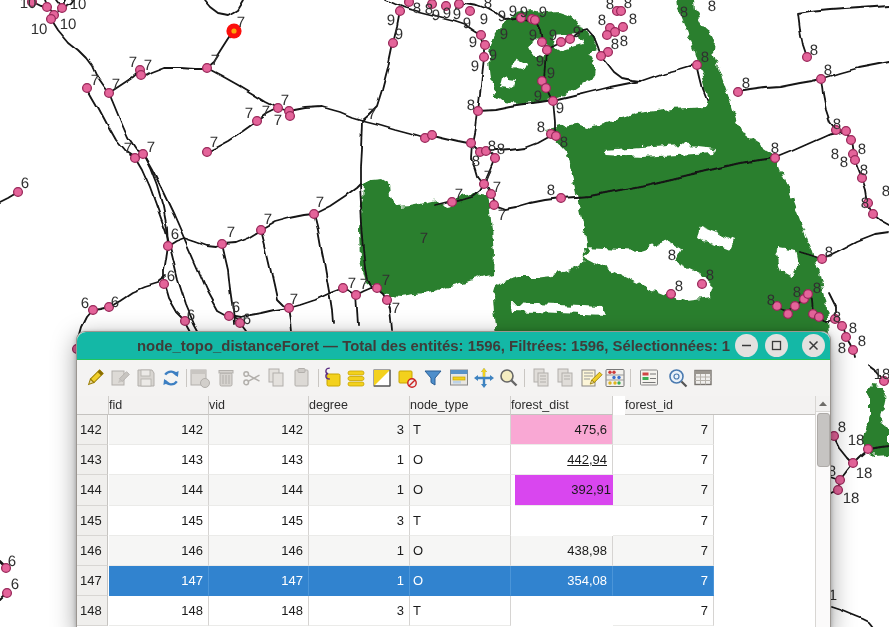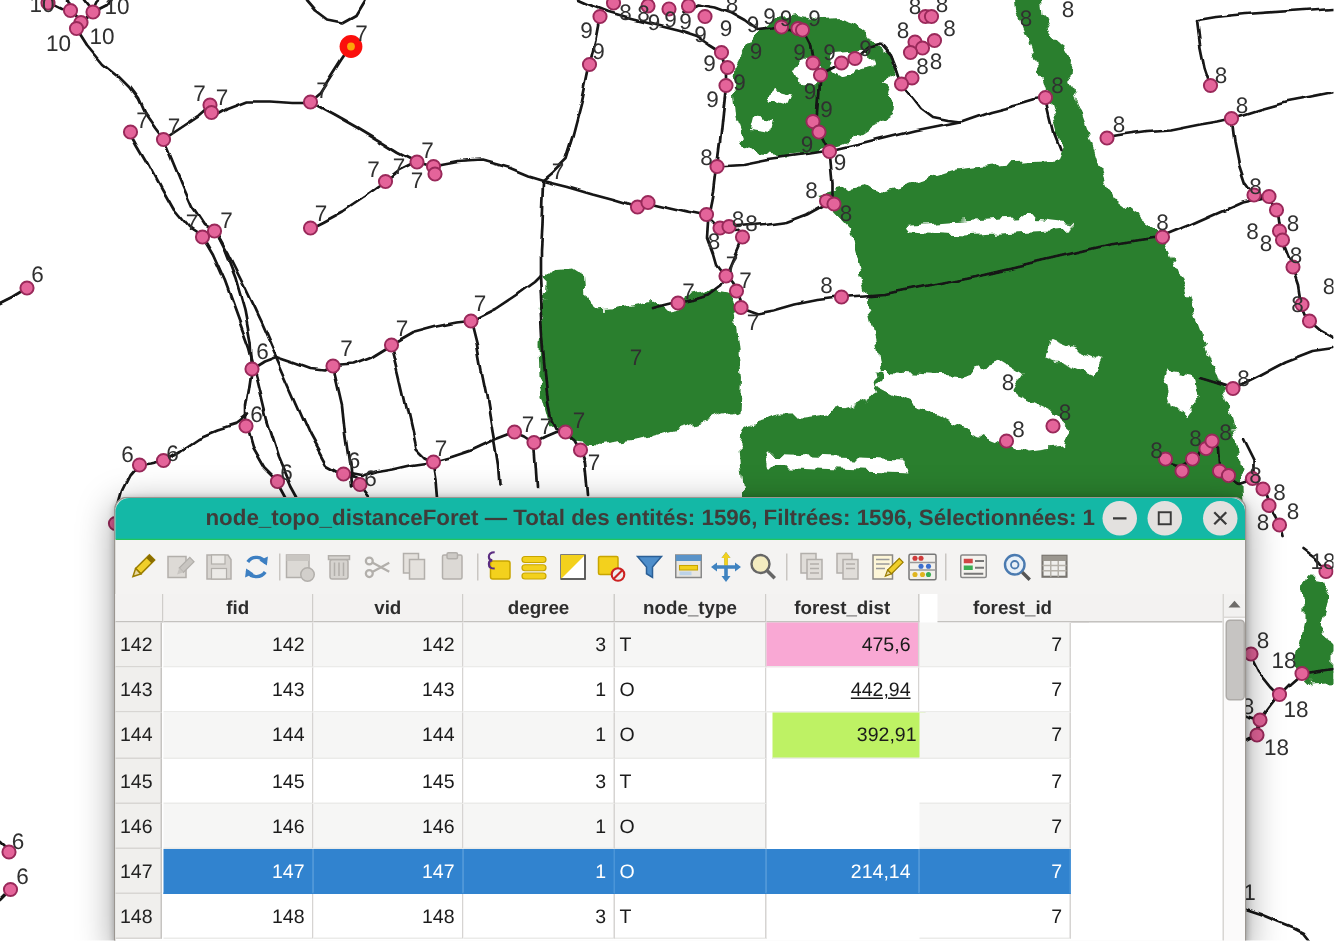--- a/index.html
+++ b/index.html
@@ -21,21 +21,21 @@
        font-size:13px;}
   
   #toolbar{position:relative;height:36px;background:#f4f3f2;
        border-bottom:1px solid #d7d4d1;}
   .ti{position:absolute;top:6px;width:24px;height:24px;}
   .tsep{position:absolute;top:9px;width:1px;height:18px;background:#c9c6c2;}
   
   #tablearea{position:absolute;left:0;top:64px;right:0;bottom:0;background:#fff;}
   .hdr{position:absolute;top:0;height:18px;background:#f3f2f1;
        border-right:1px solid #cfcdca;border-bottom:1px solid #c4c2bf;
-       font-size:12.5px;color:#2d2d2d;text-align:center;line-height:18px;font-weight:bold;}
+       font-size:12.5px;color:#2d2d2d;line-height:18px;font-weight:normal;}
   .rownum{position:absolute;left:0;width:31px;background:#f0efed;
        border-right:1px solid #c6c4c1;border-bottom:1px solid #d8d6d3;
        font-size:13px;color:#222;line-height:29px;padding-left:3px;box-sizing:border-box;}
   .cell{position:absolute;font-size:13px;color:#1b1b1b;line-height:29px;
        border-right:1px solid #d6d4d2;border-bottom:1px solid #ebebe9;
        box-sizing:border-box;white-space:nowrap;}
   .num{text-align:right;padding-right:5px;}
   .txt{text-align:left;padding-left:3px;}
   .sel{background:#3183cf;color:#fff;border-right:1px solid #4b95d8;border-bottom:1px solid #3183cf;}
   
@@ -551,40 +551,41 @@
 <div class="cell num" style="left:132px;top:49px;width:100px;height:30px;background:#ffffff;">143</div>
 <div class="cell num" style="left:232px;top:49px;width:101px;height:30px;background:#ffffff;">1</div>
 <div class="cell txt" style="left:333px;top:49px;width:101px;height:30px;background:#ffffff;">O</div>
 <div class="cell num" style="left:434px;top:49px;width:102px;height:30px;background:#ffffff;text-decoration:underline;">442,94</div>
 <div class="cell num" style="left:536px;top:49px;width:101px;height:30px;background:#ffffff;">7</div>
 <div class="rownum" style="top:79px;height:31px;">144</div>
 <div class="cell num" style="left:32px;top:79px;width:100px;height:31px;background:#f6f6f5;">144</div>
 <div class="cell num" style="left:132px;top:79px;width:100px;height:31px;background:#f6f6f5;">144</div>
 <div class="cell num" style="left:232px;top:79px;width:101px;height:31px;background:#f6f6f5;">1</div>
 <div class="cell txt" style="left:333px;top:79px;width:101px;height:31px;background:#f6f6f5;">O</div>
-<div class="cell num" style="left:438px;top:79px;width:102px;height:31px;background:#bef264;">392,91</div>
+<div class="cell num" style="left:438px;top:79px;width:102px;height:31px;background:#d946ef;">392,91</div>
 <div class="cell num" style="left:536px;top:79px;width:101px;height:31px;background:#f6f6f5;">7</div>
 <div class="rownum" style="top:110px;height:30px;">145</div>
 <div class="cell num" style="left:32px;top:110px;width:100px;height:30px;background:#ffffff;">145</div>
 <div class="cell num" style="left:132px;top:110px;width:100px;height:30px;background:#ffffff;">145</div>
 <div class="cell num" style="left:232px;top:110px;width:101px;height:30px;background:#ffffff;">3</div>
 <div class="cell txt" style="left:333px;top:110px;width:101px;height:30px;background:#ffffff;">T</div>
 <div class="cell num" style="left:536px;top:110px;width:101px;height:30px;background:#ffffff;">7</div>
 <div class="rownum" style="top:140px;height:30px;">146</div>
 <div class="cell num" style="left:32px;top:140px;width:100px;height:30px;background:#f6f6f5;">146</div>
 <div class="cell num" style="left:132px;top:140px;width:100px;height:30px;background:#f6f6f5;">146</div>
 <div class="cell num" style="left:232px;top:140px;width:101px;height:30px;background:#f6f6f5;">1</div>
 <div class="cell txt" style="left:333px;top:140px;width:101px;height:30px;background:#f6f6f5;">O</div>
+<div class="cell num" style="left:434px;top:140px;width:102px;height:30px;background:#f6f6f5;">438,98</div>
 <div class="cell num" style="left:536px;top:140px;width:101px;height:30px;background:#f6f6f5;">7</div>
 <div class="rownum" style="top:170px;height:30px;">147</div>
 <div class="cell num sel" style="left:32px;top:170px;width:100px;height:30px;">147</div>
 <div class="cell num sel" style="left:132px;top:170px;width:100px;height:30px;">147</div>
 <div class="cell num sel" style="left:232px;top:170px;width:101px;height:30px;">1</div>
 <div class="cell txt sel" style="left:333px;top:170px;width:101px;height:30px;">O</div>
-<div class="cell num sel" style="left:434px;top:170px;width:102px;height:30px;">214,14</div>
+<div class="cell num sel" style="left:434px;top:170px;width:102px;height:30px;">354,08</div>
 <div class="cell num sel" style="left:536px;top:170px;width:101px;height:30px;">7</div>
 <div class="rownum" style="top:200px;height:30px;">148</div>
 <div class="cell num" style="left:32px;top:200px;width:100px;height:30px;background:#ffffff;">148</div>
 <div class="cell num" style="left:132px;top:200px;width:100px;height:30px;background:#ffffff;">148</div>
 <div class="cell num" style="left:232px;top:200px;width:101px;height:30px;background:#ffffff;">3</div>
 <div class="cell txt" style="left:333px;top:200px;width:101px;height:30px;background:#ffffff;">T</div>
 <div class="cell num" style="left:536px;top:200px;width:101px;height:30px;background:#ffffff;">7</div>
 </div>
   <div id="vscroll">
     <div id="sbarrow"><svg width="12" height="12">

